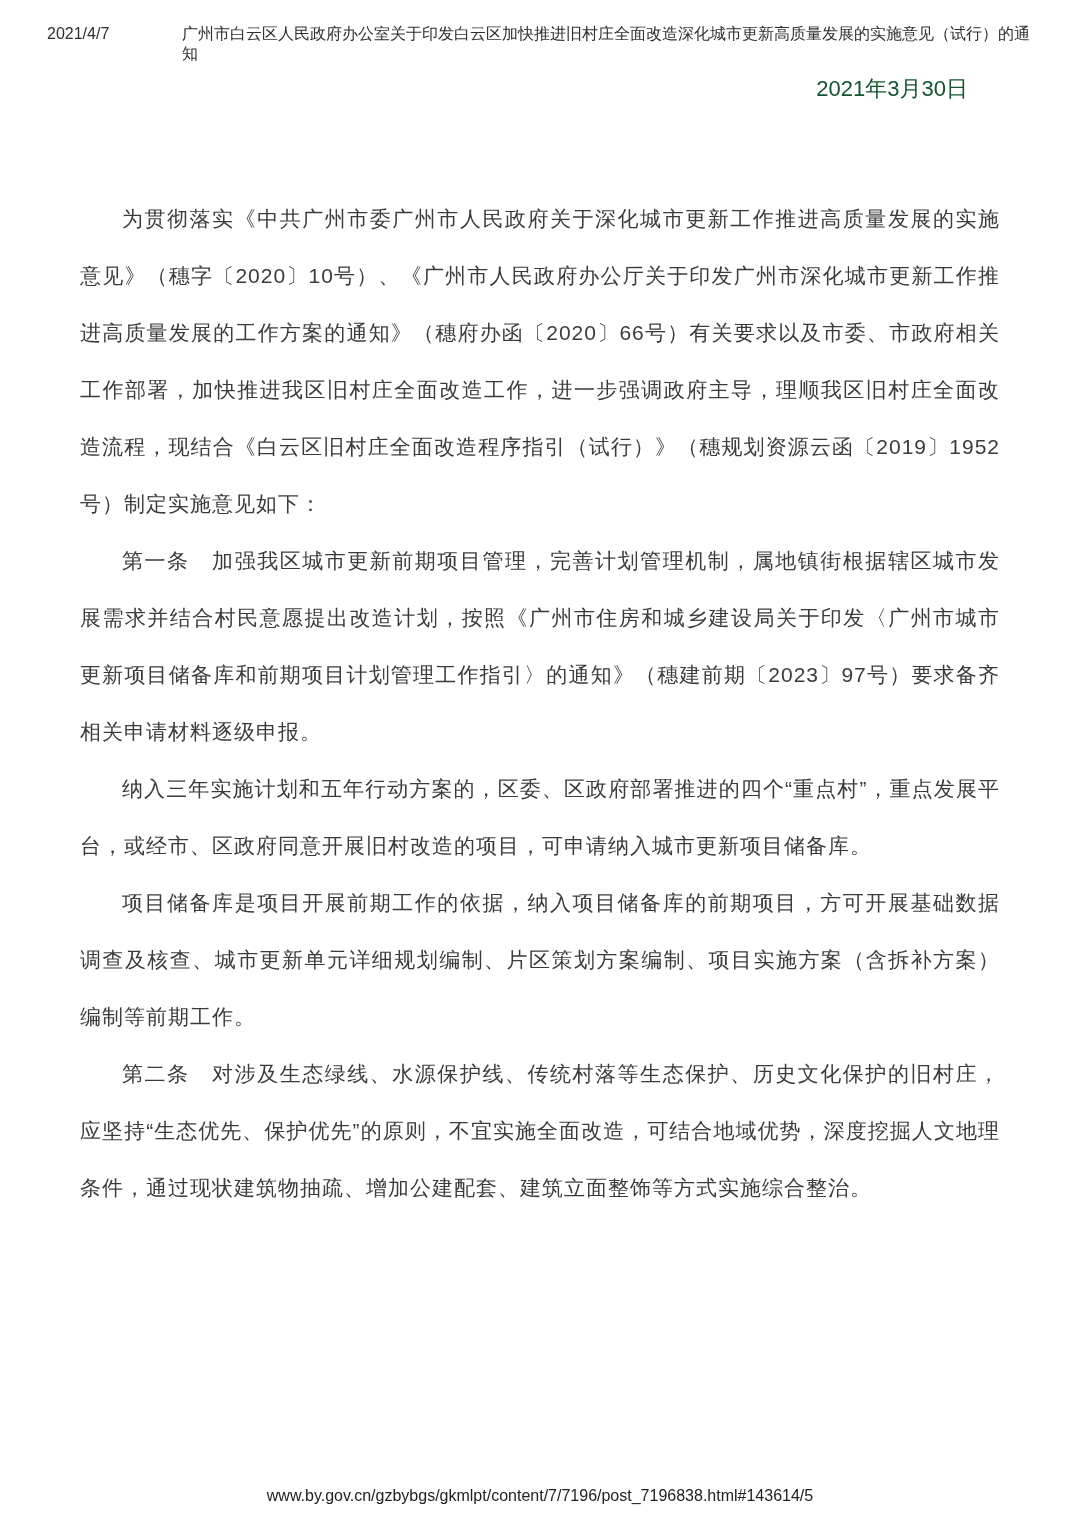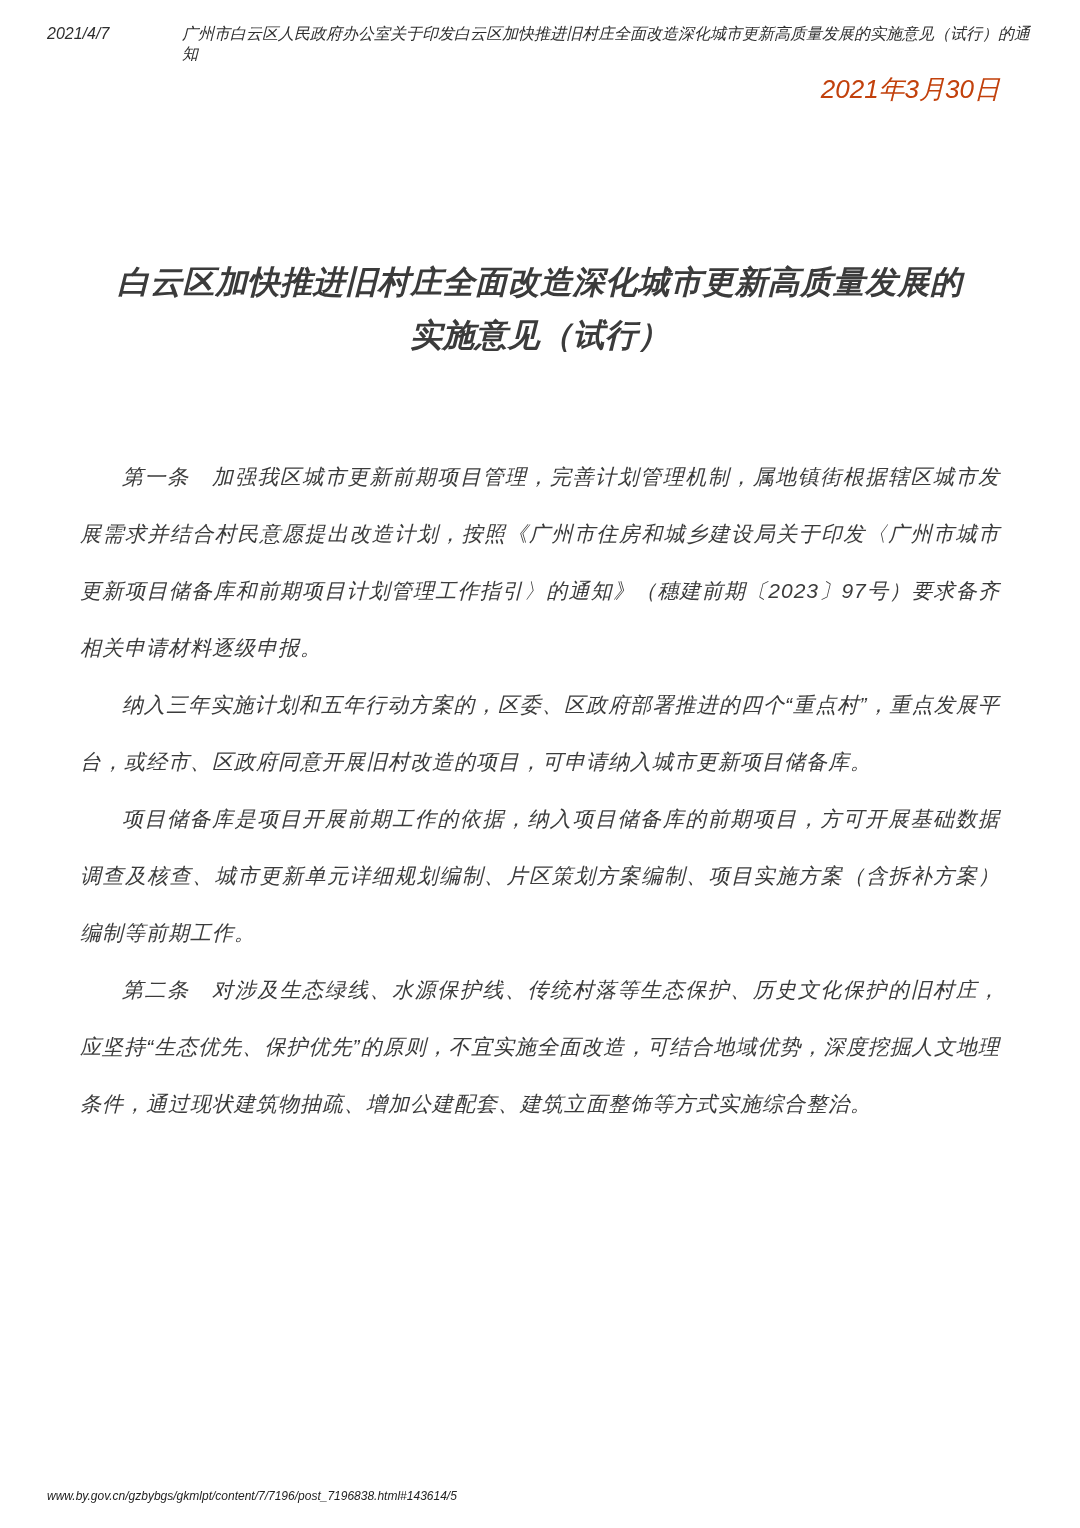--- a/index.html
+++ b/index.html
@@ -7,21 +7,20 @@
   body {
     width: 1080px;
     font-family: "Liberation Sans", sans-serif;
   }
   .page {
     position: relative;
     width: 1080px;
     height: 1528px;
     background: #ffffff;
     overflow: hidden;
-    font-style: italic;
   }
   
   .print-header {
     display: flex;
     align-items: flex-start;
     padding: 24px 47px 0 47px;
     color: #2e2e2e;
     font-size: 16px;
     line-height: 20px;
   }
@@ -30,25 +29,25 @@
     min-width: 95px;
     white-space: nowrap;
   }
   .print-header .ph-title {
     flex: 1 1 auto;
     text-align: left;
     padding-left: 40px;
   }
   
   .doc-date {
-    margin: 10px 80px 0 80px;
+    margin: 10px 112px 0 80px;
     text-align: right;
-    font-size: 26px;
+    font-size: 22px;
     line-height: 30px;
-    color: #c2410c;
+    color: #14532d;
   }
   
   .doc-title {
     margin-top: 152px;
     padding: 0 70px;
     text-align: center;
     font-size: 32px;
     font-weight: 600;
     letter-spacing: 0.5px;
     line-height: 53px;
@@ -72,47 +71,44 @@
     margin-top: 10px;
     text-align: left;
   }
   
   .print-footer {
     position: absolute;
     left: 47px;
     right: 47px;
     bottom: 22px;
     display: flex;
-    justify-content: flex-start;
+    justify-content: center;
     align-items: baseline;
     color: #222222;
-    font-size: 12px;
+    font-size: 16px;
     line-height: 20px;
   }
   .print-footer .pf-url { white-space: nowrap; }
   .print-footer .pf-page { white-space: nowrap; }
 </style>
 </head>
 <body>
 
 <div class="page">
 
   <div class="print-header">
     <div class="ph-date">2021/4/7</div>
     <div class="ph-title">广州市白云区人民政府办公室关于印发白云区加快推进旧村庄全面改造深化城市更新高质量发展的实施意见（试行）的通知</div>
   </div>
 
   <div class="doc-date">2021年3月30日</div>
 
-  <div class="doc-title">
-    <div>白云区加快推进旧村庄全面改造深化城市更新高质量发展的</div>
-    <div>实施意见（试行）</div>
-  </div>
 
   <div class="doc-body">
+    <p>为贯彻落实《中共广州市委广州市人民政府关于深化城市更新工作推进高质量发展的实施意见》（穗字〔2020〕10号）、《广州市人民政府办公厅关于印发广州市深化城市更新工作推进高质量发展的工作方案的通知》（穗府办函〔2020〕66号）有关要求以及市委、市政府相关工作部署，加快推进我区旧村庄全面改造工作，进一步强调政府主导，理顺我区旧村庄全面改造流程，现结合《白云区旧村庄全面改造程序指引（试行）》（穗规划资源云函〔2019〕1952号）制定实施意见如下：</p>
     <p>第一条　加强我区城市更新前期项目管理，完善计划管理机制，属地镇街根据辖区城市发展需求并结合村民意愿提出改造计划，按照《广州市住房和城乡建设局关于印发〈广州市城市更新项目储备库和前期项目计划管理工作指引〉的通知》（穗建前期〔2023〕97号）要求备齐相关申请材料逐级申报。</p>
     <p>纳入三年实施计划和五年行动方案的，区委、区政府部署推进的四个“重点村”，重点发展平台，或经市、区政府同意开展旧村改造的项目，可申请纳入城市更新项目储备库。</p>
     <p>项目储备库是项目开展前期工作的依据，纳入项目储备库的前期项目，方可开展基础数据调查及核查、城市更新单元详细规划编制、片区策划方案编制、项目实施方案（含拆补方案）编制等前期工作。</p>
     <p>第二条　对涉及生态绿线、水源保护线、传统村落等生态保护、历史文化保护的旧村庄，应坚持“生态优先、保护优先”的原则，不宜实施全面改造，可结合地域优势，深度挖掘人文地理条件，通过现状建筑物抽疏、增加公建配套、建筑立面整饰等方式实施综合整治。</p>
   </div>
 
   <div class="print-footer">
     <div class="pf-url">www.by.gov.cn/gzbybgs/gkmlpt/content/7/7196/post_7196838.html#14361</div>
     <div class="pf-page">4/5</div>
   </div>

